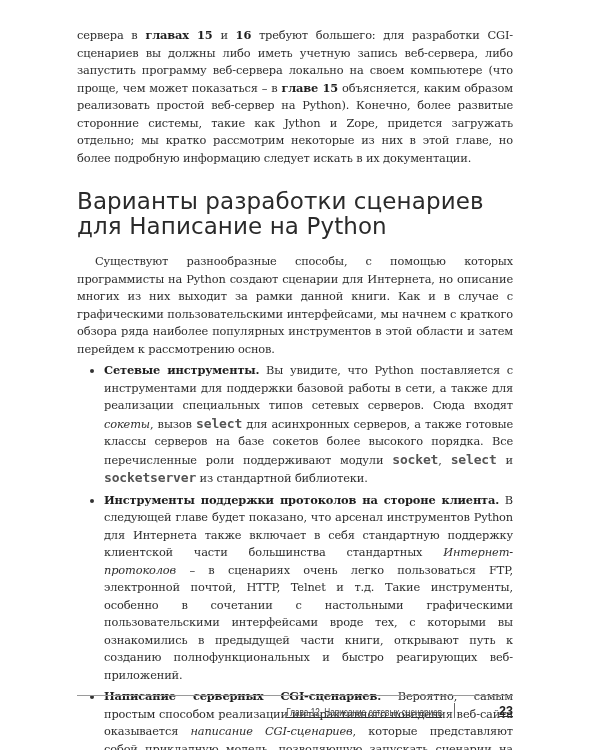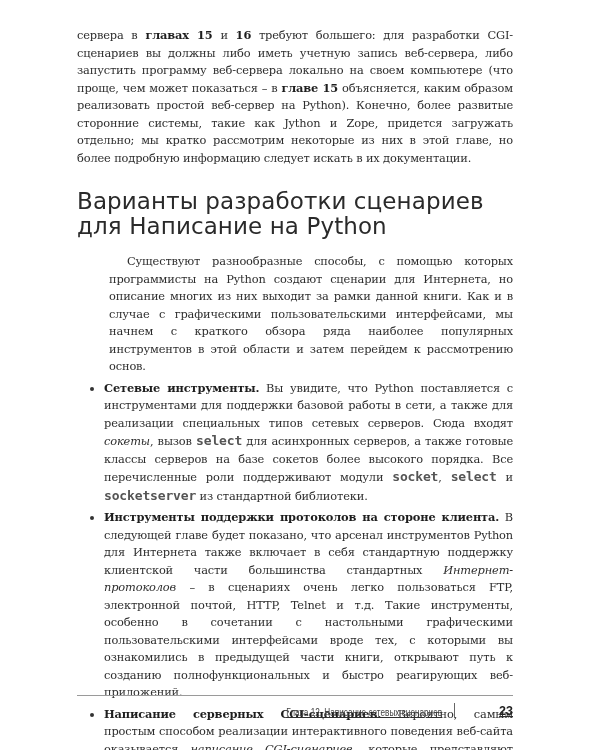--- a/index.html
+++ b/index.html
@@ -2,21 +2,21 @@
 <html><head>
 <meta charset="utf-8">
 <style>
   html, body { margin: 0; padding: 0; }
   body {
     width: 600px; height: 750px; background: #ffffff; position: relative; overflow: hidden;
     font-family: "DejaVu Serif", "Liberation Serif", serif; color: #2e2e2e;
   }
   .page { position: absolute; left: 77px; top: 27px; width: 436px; }
   p { margin: 0; font-size: 11.4px; line-height: 17.5px; text-align: justify; hyphens: auto; letter-spacing: -0.15px; }
-  .indent { text-indent: 18px; margin-left: 32px; }
+  .indent { text-indent: 18px; }
   b { font-weight: bold; color: #1e1e1e; }
   code { font-family: "DejaVu Sans Mono", "Liberation Mono", monospace; font-size: 13px; color: #555; font-weight: bold; }
   i { font-style: italic; }
   h2 {
     margin: 22px 0 14px 0; font-family: "DejaVu Sans", "Liberation Sans", sans-serif;
     font-weight: normal; font-size: 23px; line-height: 25px; color: #2a2a2a; letter-spacing: 0.1px;
   }
   ul { list-style: none; margin: 4px 0 0 0; padding: 0 0 0 27px; }
   li { position: relative; margin-bottom: 4px; }
   li::before {

